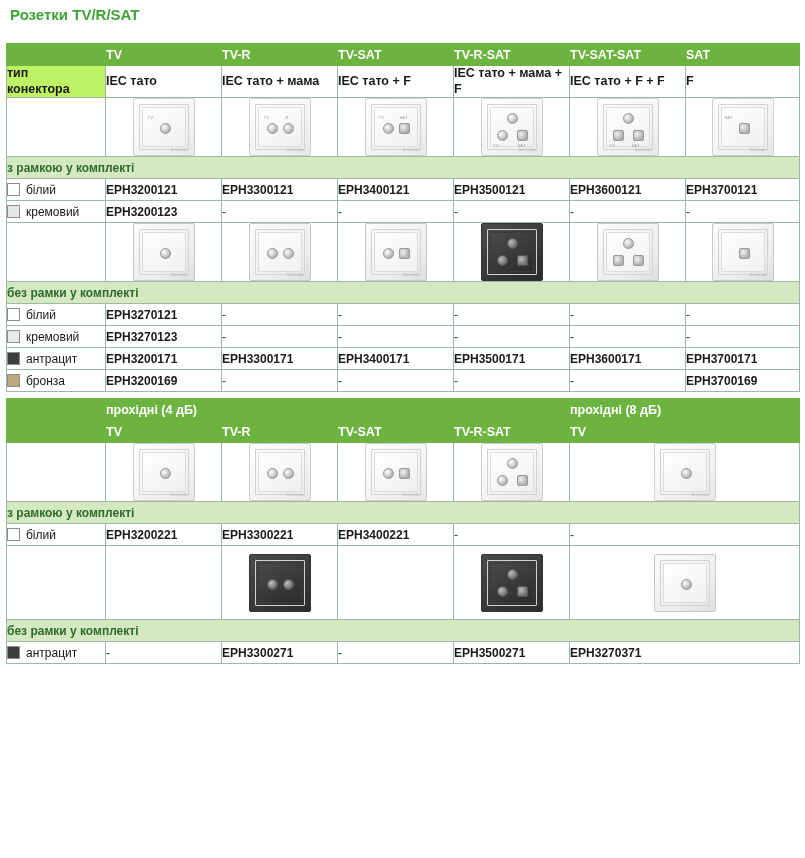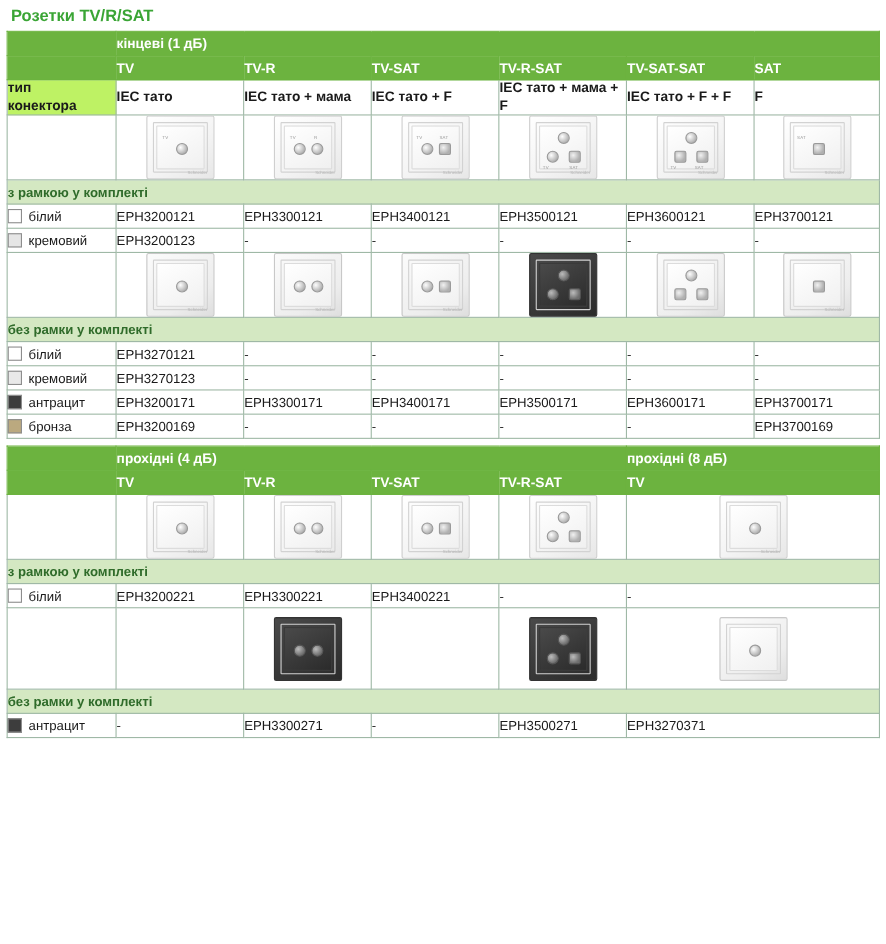--- a/index.html
+++ b/index.html
@@ -12,21 +12,21 @@
     font-size: 12px;
     color: #1a1a1a;
     overflow: hidden;
   }
   .page { position: relative; width: 805px; height: 858px; }
 
   .title {
     color: #3aa535;
     font-size: 15px;
     font-weight: bold;
-    padding: 6px 10px 5px 10px;
+    padding: 6px 10px 20px 10px;
   }
 
   table.grid {
     width: 793px;
     margin-left: 6px;
     border-collapse: collapse;
     table-layout: fixed;
   }
   table.grid td {
     border: 1px solid #9fb8a6;
@@ -58,21 +58,21 @@
 
   .rowlabel {
     padding: 3px 6px 3px 8px;
     font-size: 12px;
     white-space: nowrap;
   }
   .cell {
     padding: 3px 6px;
     font-size: 12px;
   }
-  .cell.code { font-weight: normal; }
+  .cell.code { font-weight: bold; }
   .leftcol-head {
     background:#bef264;
     font-weight:bold;
     padding: 4px 8px;
     line-height: 1.25;
     font-size:12.5px;
   }
   .conn {
     font-weight:bold;
     padding: 4px 8px;
@@ -155,24 +155,20 @@
       <col style="width:99px">
       <col style="width:116px">
       <col style="width:116px">
       <col style="width:116px">
       <col style="width:116px">
       <col style="width:116px">
       <col style="width:114px">
     </colgroup>
 
     <tbody>
-        <tr>
-      <td class="green-blank"></td>
-      <td class="green-head" colspan="6">кінцеві  (1 дБ)</td>
-    </tr>
 
     <tr>
       <td class="green-blank"></td>
       <td class="green-head plain">TV</td>
       <td class="green-head plain">TV-R</td>
       <td class="green-head plain">TV-SAT</td>
       <td class="green-head plain">TV-R-SAT</td>
       <td class="green-head plain">TV-SAT-SAT</td>
       <td class="green-head plain">SAT</td>
     </tr>

